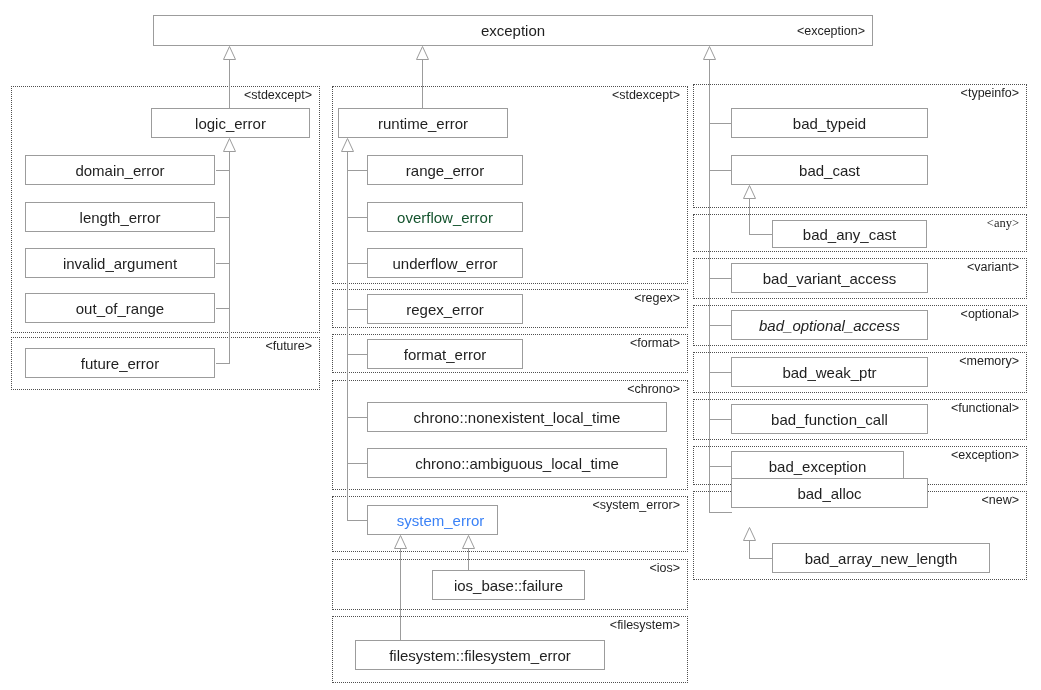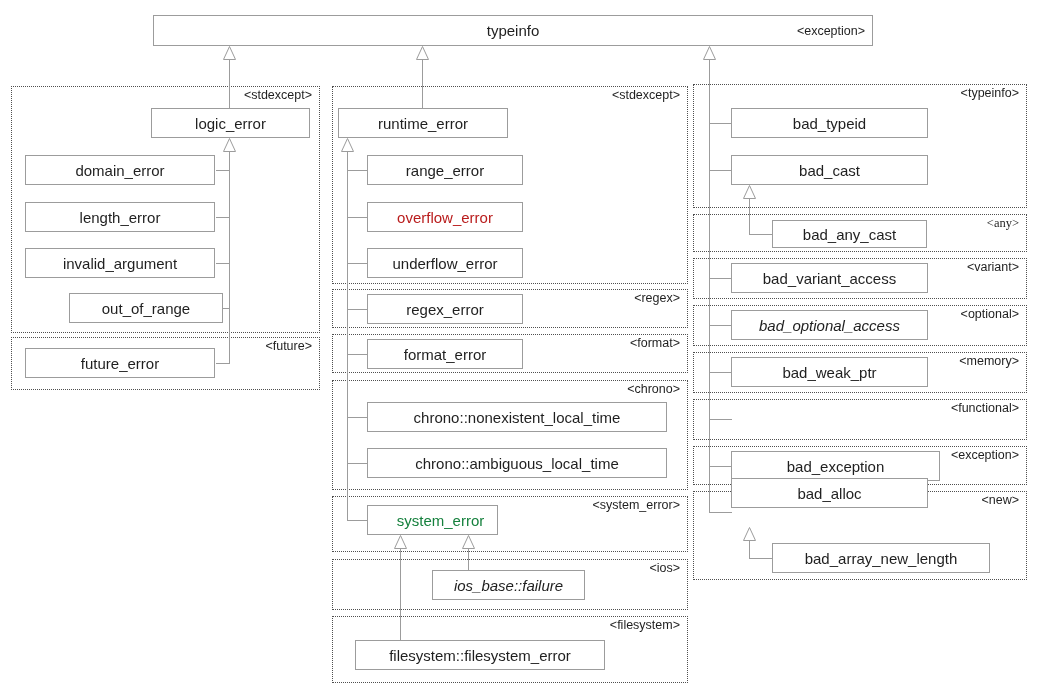--- a/index.html
+++ b/index.html
@@ -139,54 +139,54 @@
       </div>
       <div class="node" style="border-color: rgb(156, 156, 156); color: rgb(31, 31, 31); left: 25px; top: 155px; width: 190px; height: 30px;">
         <span>domain_error</span>
       </div>
       <div class="node" style="border-color: rgb(156, 156, 156); color: rgb(31, 31, 31); left: 25px; top: 202px; width: 190px; height: 30px;">
         <span>length_error</span>
       </div>
       <div class="node" style="border-color: rgb(156, 156, 156); color: rgb(31, 31, 31); left: 25px; top: 248px; width: 190px; height: 30px;">
         <span>invalid_argument</span>
       </div>
-      <div class="node" style="border-color: rgb(156, 156, 156); color: rgb(31, 31, 31); left: 25px; top: 293px; width: 154px; height: 30px; margin-left: 44px;">
+      <div class="node" style="border-color: rgb(156, 156, 156); color: rgb(31, 31, 31); left: 25px; top: 293px; width: 190px; height: 30px;">
         <span>out_of_range</span>
       </div>
       <div class="node" style="border-color: rgb(156, 156, 156); color: rgb(31, 31, 31); left: 25px; top: 348px; width: 190px; height: 30px;">
         <span>future_error</span>
       </div>
       <div class="node" style="border-color: rgb(156, 156, 156); color: rgb(31, 31, 31); left: 338px; top: 108px; width: 170px; height: 30px;">
         <span>runtime_error</span>
       </div>
       <div class="node" style="border-color: rgb(156, 156, 156); color: rgb(31, 31, 31); left: 367px; top: 155px; width: 156px; height: 30px;">
         <span>range_error</span>
       </div>
-      <div class="node" style="border-color: rgb(156, 156, 156); color: #b91c1c; left: 367px; top: 202px; width: 156px; height: 30px;">
+      <div class="node" style="border-color: rgb(156, 156, 156); color: #14532d; left: 367px; top: 202px; width: 156px; height: 30px;">
         <span>overflow_error</span>
       </div>
       <div class="node" style="border-color: rgb(156, 156, 156); color: rgb(31, 31, 31); left: 367px; top: 294px; width: 156px; height: 30px;">
         <span>regex_error</span>
       </div>
       <div class="node" style="border-color: rgb(156, 156, 156); color: rgb(31, 31, 31); left: 367px; top: 248px; width: 156px; height: 30px;">
         <span>underflow_error</span>
       </div>
       <div class="node" style="border-color: rgb(156, 156, 156); color: rgb(31, 31, 31); left: 367px; top: 339px; width: 156px; height: 30px;">
         <span>format_error</span>
       </div>
       <div class="node" style="border-color: rgb(156, 156, 156); color: rgb(31, 31, 31); left: 367px; top: 402px; width: 300px; height: 30px;">
         <span>chrono::nonexistent_local_time</span>
       </div>
       <div class="node" style="border-color: rgb(156, 156, 156); color: rgb(31, 31, 31); left: 367px; top: 448px; width: 300px; height: 30px;">
         <span>chrono::ambiguous_local_time</span>
       </div>
-      <div class="node" style="border-color: rgb(156, 156, 156); color: #15803d; left: 367px; top: 505px; width: 131px; height: 30px; padding-left: 16px;">
+      <div class="node" style="border-color: rgb(156, 156, 156); color: #3b82f6; left: 367px; top: 505px; width: 131px; height: 30px; padding-left: 16px;">
         <span>system_error</span>
       </div>
-      <div class="node" style="border-color: rgb(156, 156, 156); color: rgb(31, 31, 31); left: 432px; top: 570px; width: 153px; height: 30px; font-style: italic;">
+      <div class="node" style="border-color: rgb(156, 156, 156); color: rgb(31, 31, 31); left: 432px; top: 570px; width: 153px; height: 30px;">
         <span>ios_base::failure</span>
       </div>
       <div class="node" style="border-color: rgb(156, 156, 156); color: rgb(31, 31, 31); left: 355px; top: 640px; width: 250px; height: 30px;">
         <span>filesystem::filesystem_error</span>
       </div>
       <div class="node" style="border-color: rgb(156, 156, 156); color: rgb(31, 31, 31); left: 731px; top: 108px; width: 197px; height: 30px;">
         <span>bad_typeid</span>
       </div>
       <div class="node" style="border-color: rgb(156, 156, 156); color: rgb(31, 31, 31); left: 731px; top: 155px; width: 197px; height: 30px;">
         <span>bad_cast</span>
@@ -196,27 +196,30 @@
       </div>
       <div class="node" style="border-color: rgb(156, 156, 156); color: rgb(31, 31, 31); left: 731px; top: 263px; width: 197px; height: 30px;">
         <span>bad_variant_access</span>
       </div>
       <div class="node" style="border-color: rgb(156, 156, 156); color: rgb(31, 31, 31); left: 731px; top: 310px; width: 197px; height: 30px; font-style: italic;">
         <span>bad_optional_access</span>
       </div>
       <div class="node" style="border-color: rgb(156, 156, 156); color: rgb(31, 31, 31); left: 731px; top: 357px; width: 197px; height: 30px;">
         <span>bad_weak_ptr</span>
       </div>
-      <div class="node" style="border-color: rgb(156, 156, 156); color: rgb(31, 31, 31); left: 731px; top: 451px; width: 209px; height: 30px;">
+      <div class="node" style="border-color: rgb(156, 156, 156); color: rgb(31, 31, 31); left: 731px; top: 404px; width: 197px; height: 30px;">
+        <span>bad_function_call</span>
+      </div>
+      <div class="node" style="border-color: rgb(156, 156, 156); color: rgb(31, 31, 31); left: 731px; top: 451px; width: 173px; height: 30px;">
         <span>bad_exception</span>
       </div>
       <div class="node" style="border-color: rgb(156, 156, 156); color: rgb(31, 31, 31); left: 731px; top: 478px; width: 197px; height: 30px;">
         <span>bad_alloc</span>
       </div>
       <div class="node" style="border-color: rgb(156, 156, 156); color: rgb(31, 31, 31); left: 772px; top: 543px; width: 218px; height: 30px;">
         <span>bad_array_new_length</span>
       </div>
     </div>
   <div class="node root" id="root-node" style="left: 153px; top: 15px; width: 720px; height: 31px; border-color: rgb(156, 156, 156);">
-    <span>typeinfo</span>
+    <span>exception</span>
     <span class="root-header">&lt;exception&gt;</span>
   </div>
 </div>
 
 </body></html>

